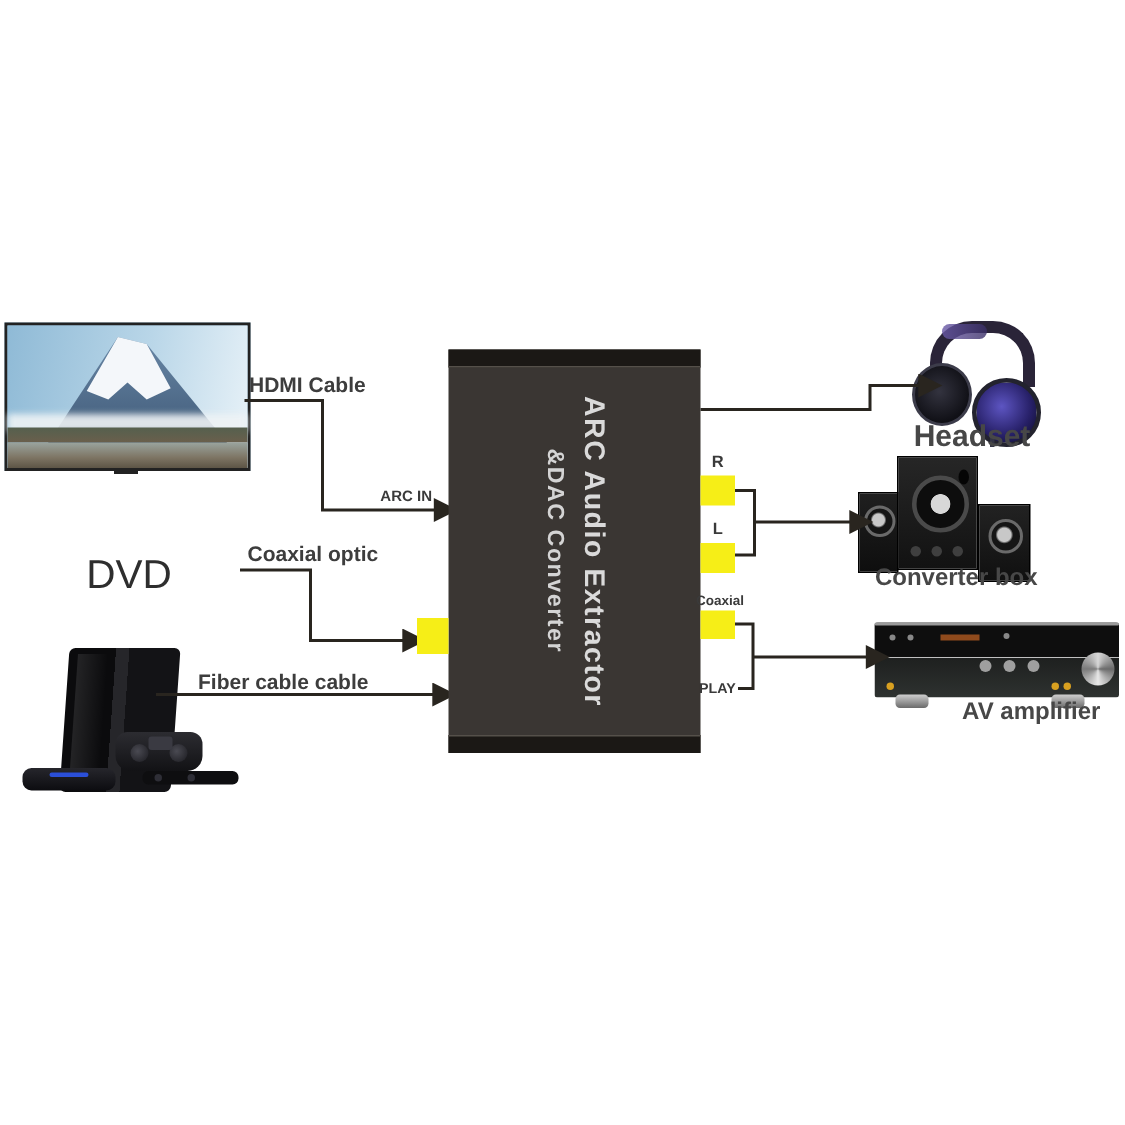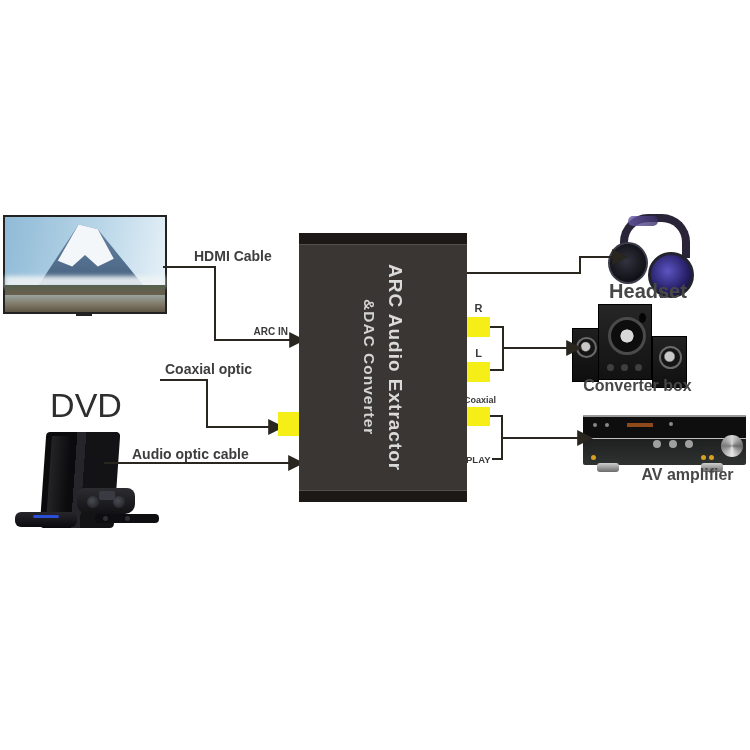--- a/index.html
+++ b/index.html
@@ -148,42 +148,42 @@
   <div class="abs tv">
     <div class="tv-sky"></div>
     <div class="tv-mtn"></div>
     <div class="tv-snow"></div>
     <div class="tv-fog"></div>
     <div class="tv-shore"></div>
     <div class="tv-water"></div>
   </div>
   <div class="abs tv-stand"></div>
 
-  <div class="lbl dev-lbl" style="left:12px;top:386px;width:148px;font-size:34px;">DVD</div>
+  <div class="lbl dev-lbl" style="left:12px;top:368px;width:148px;font-size:27px;">DVD</div>
 
   <div class="abs ps3">
     <div class="ps3-console"></div>
     <div class="ps3-gloss"></div>
     <div class="ps3-pad">
       <div class="ps3-stick" style="left:10px;"></div>
       <div class="ps3-stick" style="left:36px;"></div>
       <div class="ps3-touch"></div>
     </div>
     <div class="ps3-cam">
       <i style="left:8px;"></i>
         <i style="left:30px;"></i>
     </div>
     <div class="ps3-pad2">
         <i></i>
       </div>
   </div>
 
-  <div class="lbl cable-lbl" style="left:166px;top:248px;margin-left:28px;">HDMI Cable</div>
+  <div class="lbl cable-lbl" style="left:166px;top:248px;">HDMI Cable</div>
   <div class="lbl cable-lbl" style="left:165px;top:361px;">Coaxial optic</div>
-  <div class="lbl cable-lbl" style="left:132px;top:446px;">Audio optic cable</div>
+  <div class="lbl cable-lbl" style="left:132px;top:446px;">Fiber cable cable</div>
 
   <div class="abs extractor z3">
     <div class="cap top"></div>
     <div class="cap bot"></div>
     <div class="extractor-title">
       <div class="t1">ARC Audio Extractor</div>
       <div class="t2">&amp;DAC Converter</div>
     </div>
   </div>
 

